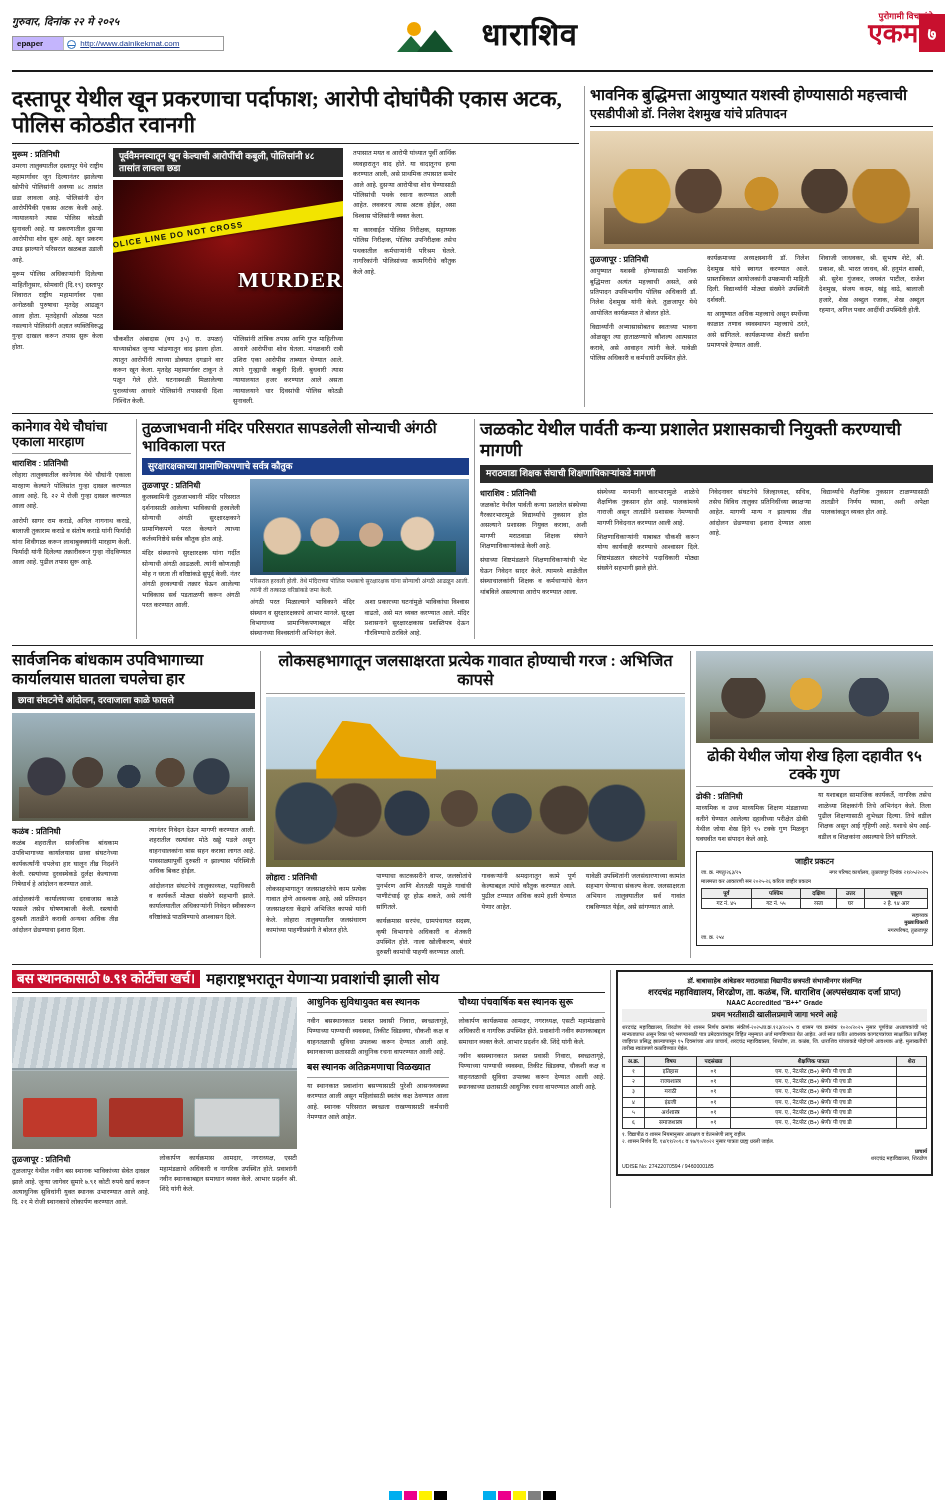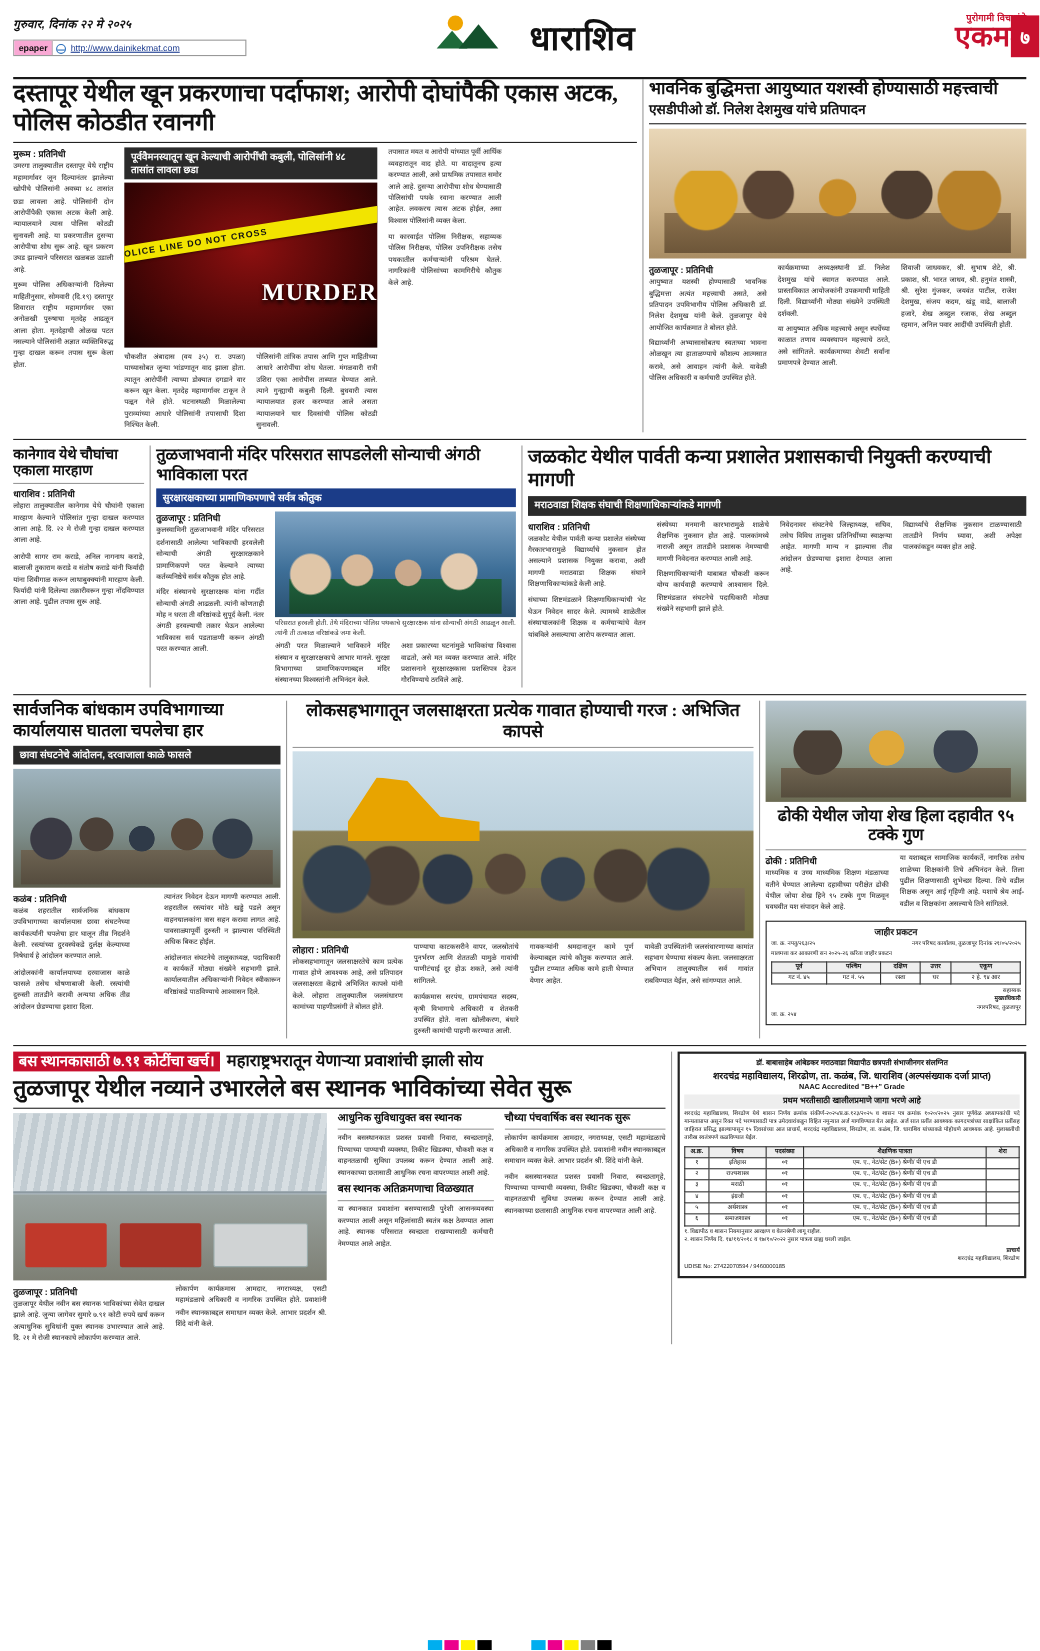--- a/index.html
+++ b/index.html
@@ -39,22 +39,22 @@
     margin-top: 8px;
     display: flex;
     align-items: stretch;
     border: 1px solid #999;
     height: 15px;
     font-size: 8px;
     width: 212px;
     background: #fff;
   }
   .epaper-tag {
-    background: #f9a8d4;
-    padding: 2px 4px 0 4px;
+    background: #c4b5fd;
+    padding: 2px 20px 0 4px;
     font-weight: bold;
     border-right: 1px solid #bbb;
     color: #111;
     font-size: 8px;
   }
   .epaper-url {
     padding: 2px 3px 0 4px;
     color: #1a3a8f;
     font-size: 8px;
     white-space: nowrap;
@@ -67,21 +67,21 @@
   }
   .globe:before {
     content: ""; position: absolute; left: 0; top: 3.5px;
     width: 7px; height: 0; border-top: 1px solid #2a6ebb;
   }
   .mast-center {
     flex: 1;
     text-align: center;
     padding-top: 4px;
     display: flex;
-    align-items: flex-start;
+    align-items: flex-end;
     justify-content: center;
     gap: 24px;
   }
   .mast-title {
     font-family: "Liberation Serif", serif;
     font-size: 31px;
     font-weight: bold;
     letter-spacing: .5px;
   }
   .mast-emblem {
@@ -303,21 +303,21 @@
       </div>
       <div class="mast-title">धाराशिव</div>
     </div>
     <div class="mast-right">
       <div class="brand-sub">पुरोगामी विचारांचे</div>
       <div class="brand-main">एकमत</div>
       <div class="page-num-box">७</div>
     </div>
   </div>
 
-  <div class="cols" style="margin-top:0;">
+  <div class="cols" style="margin-top:14px;">
 
     <div class="c" style="width:572px;">
       <div class="hl" style="font-size:21.5px;color:#111;">दस्तापूर येथील खून प्रकरणाचा पर्दाफाश; आरोपी दोघांपैकी एकास अटक, पोलिस कोठडीत रवानगी</div>
       <div class="rule" style="margin:5px 0 4px;"></div>
 
       <div class="cols">
         <div class="c" style="width:96px;">
           <div class="byline">मुरूम : प्रतिनिधी</div>
           <div class="body">उमरगा तालुक्यातील दस्तापूर येथे राष्ट्रीय महामार्गावर जून दिल्यानंतर झालेल्या खोपीचे पोलिसांनी अवघ्या ४८ तासांत छडा लावला आहे. पोलिसांनी दोन आरोपींपैकी एकास अटक केली आहे. न्यायालयाने त्यास पोलिस कोठडी सुनावली आहे. या प्रकरणातील दुसऱ्या आरोपीचा शोध सुरू आहे. खून प्रकरण उघड झाल्याने परिसरात खळबळ उडाली आहे.</div>
           <div class="body" style="margin-top:4px;">मुरूम पोलिस अधिकाऱ्यांनी दिलेल्या माहितीनुसार, सोमवारी (दि.१९) दस्तापूर शिवारात राष्ट्रीय महामार्गावर एका अनोळखी पुरुषाचा मृतदेह आढळून आला होता. मृतदेहाची ओळख पटत नसल्याने पोलिसांनी अज्ञात व्यक्तिविरुद्ध गुन्हा दाखल करून तपास सुरू केला होता.</div>
@@ -521,21 +521,20 @@
 
   <div class="rule" style="margin:6px 0 5px;"></div>
 
   <div class="cols">
 
     <div class="c" style="width:598px;">
       <div style="display:flex;align-items:center;gap:6px;">
         <span class="hl" style="background:#c8102e;color:#fff;font-size:13.5px;padding:1px 5px;">बस स्थानकासाठी ७.९१ कोटींचा खर्च।</span>
         <span class="hl" style="font-size:15px;">महाराष्ट्रभरातून येणाऱ्या प्रवाशांची झाली सोय</span>
       </div>
-      <div class="hl" style="font-size:21px;margin-top:3px;">तुळजापूर येथील नव्याने उभारलेले बस स्थानक भाविकांच्या सेवेत सुरू</div>
       <div class="rule" style="margin:4px 0;"></div>
       <div class="cols">
         <div class="c" style="width:290px;padding-left:0;">
           <div class="photo bus" style="height:152px;">
             <div class="roof"></div>
               <div class="b1"></div>
               <div class="b2"></div>
               <div class="b3"></div>
           </div>
           <div class="cols" style="margin-top:4px;">

